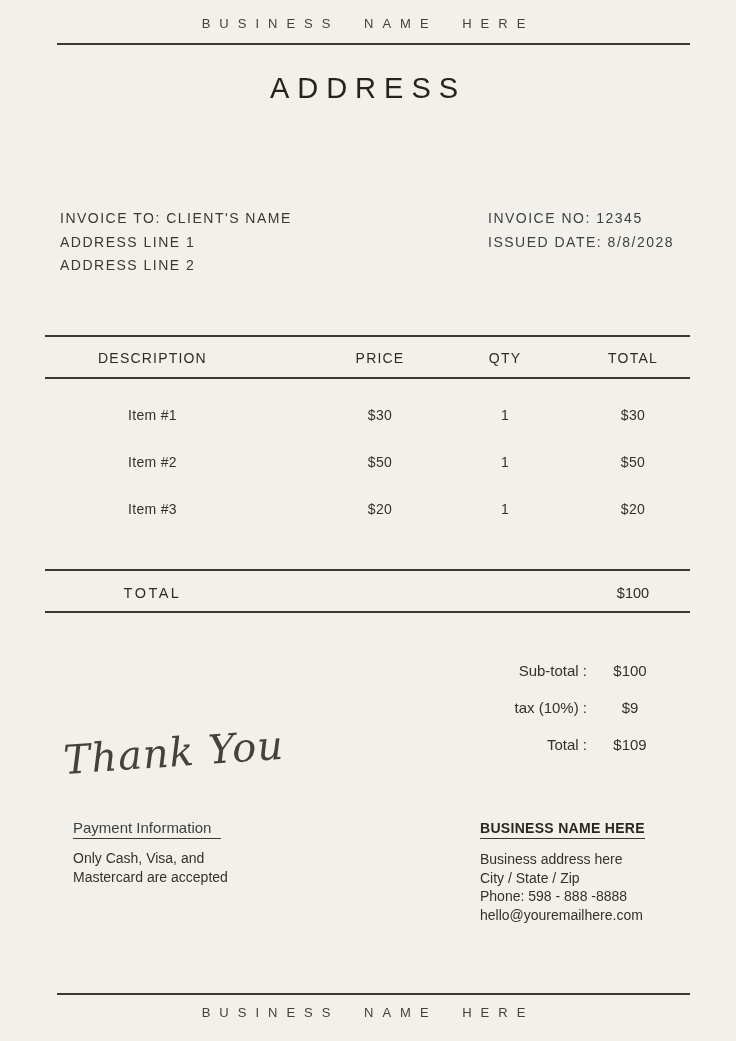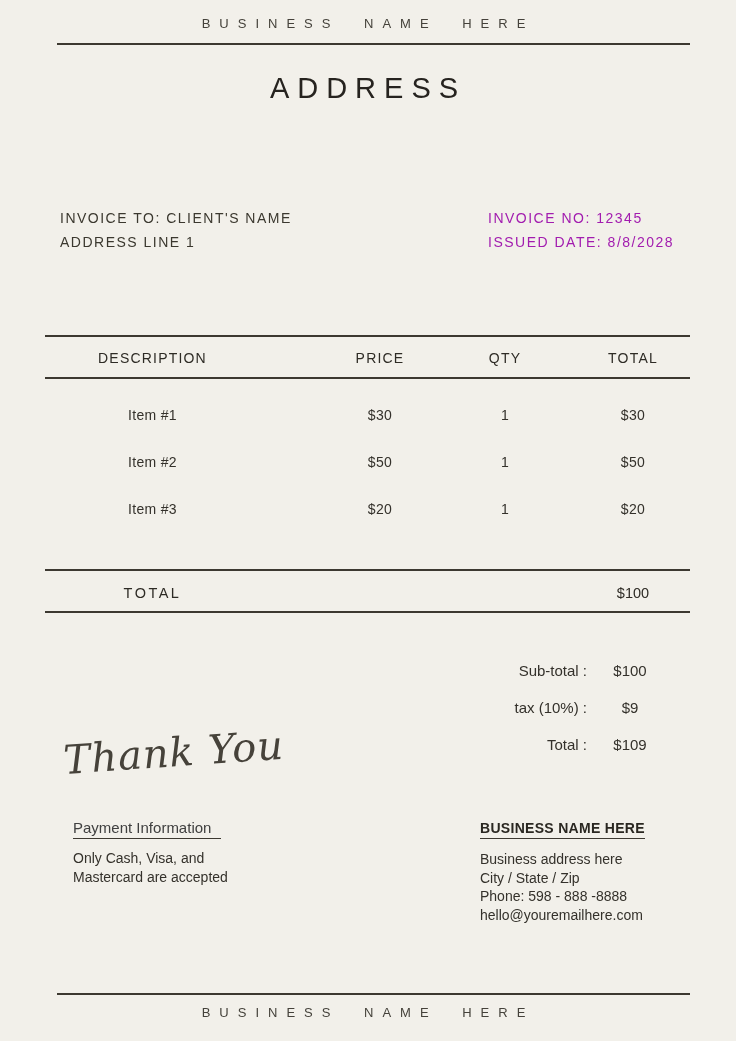--- a/index.html
+++ b/index.html
@@ -52,21 +52,21 @@
     letter-spacing: 1.5px;
     line-height: 23.5px;
     color: #3B382F;
   }
   .invoice-meta {
     position: absolute;
     top: 207px; left: 488px;
     font-size: 14px;
     letter-spacing: 1.5px;
     line-height: 23.5px;
-    color: #a21caf;
+    color: #404040;
   }
 
   
   .rule-table-top    { top: 335px; left: 45px; width: 645px; }
   .rule-table-header { top: 377px; left: 45px; width: 645px; }
   .rule-total-top    { top: 569px; left: 45px; width: 645px; }
   .rule-total-bottom { top: 611px; left: 45px; width: 645px; }
 
   .trow { position: absolute; left: 0; width: 736px; }
   .trow span { position: absolute; display: block; text-align: center; }
@@ -170,20 +170,21 @@
 
 <div class="page">
 
   <div class="brand-top">BUSINESS NAME HERE</div>
   <div class="rule rule-header"></div>
   <div class="title">ADDRESS</div>
 
   <div class="bill-to">
     <div>INVOICE TO: CLIENT'S NAME</div>
     <div>ADDRESS LINE 1</div>
+    <div>ADDRESS LINE 2</div>
   </div>
   <div class="invoice-meta">
     <div>INVOICE NO: 12345</div>
     <div>ISSUED DATE: 8/8/2028</div>
   </div>
 
   <div class="rule rule-table-top"></div>
 
   <div class="trow thead">
     <span class="col-desc">DESCRIPTION</span>

